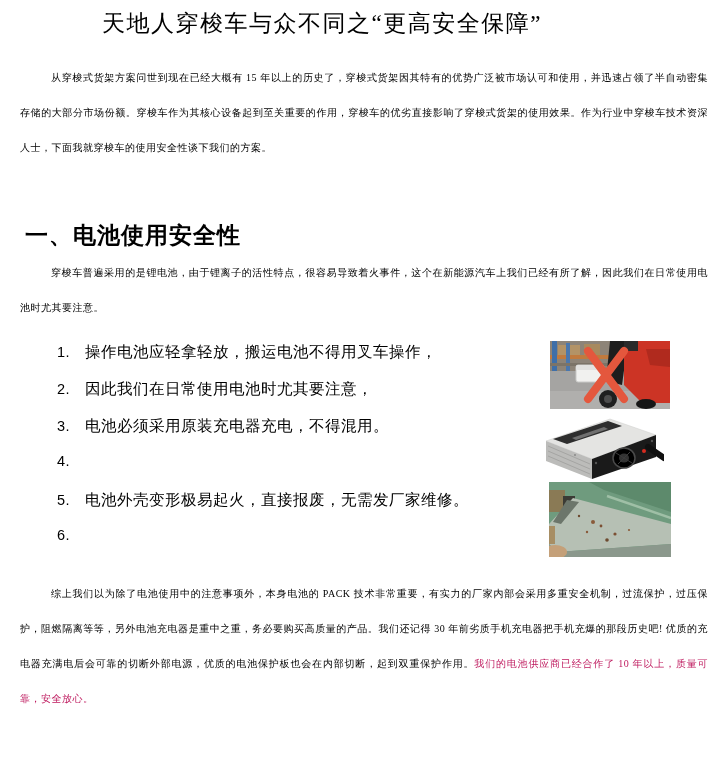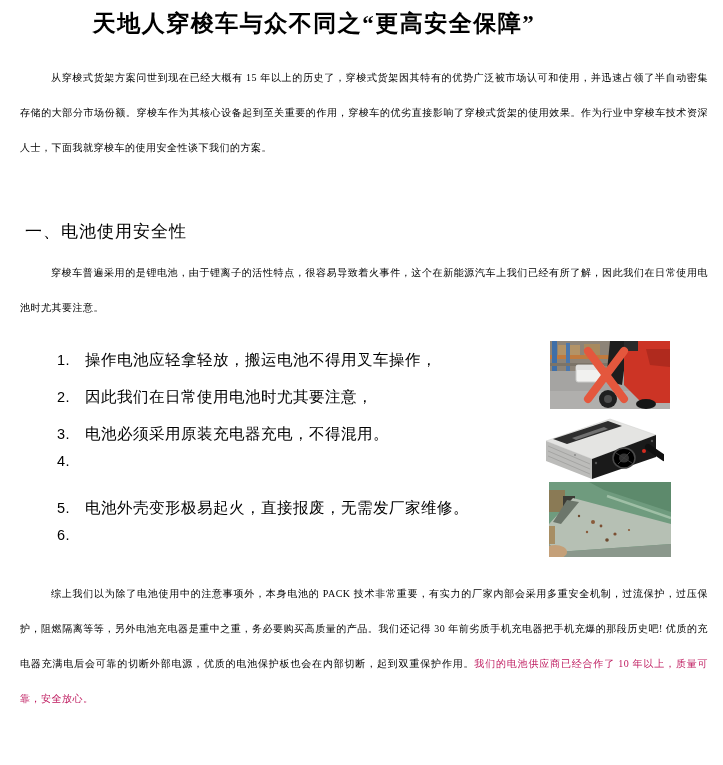--- a/index.html
+++ b/index.html
@@ -8,43 +8,43 @@
     position: relative;
     width: 723px;
     height: 765px;
     background: #ffffff;
     overflow: hidden;
     font-family: "Liberation Serif", "DejaVu Serif", serif;
     color: #000000;
   }
   .doc-title {
     position: absolute;
-    top: 8px; left: 4px; width: 620px;
+    top: 8px; left: 12px; width: 620px;
     text-align: center;
     font-size: 23px;
-    font-weight: bold;
+    font-weight: normal;
     letter-spacing: 1.5px;
   }
   .para {
     position: absolute;
     left: 20px;
     width: 688px;
     font-size: 10px;
     line-height: 35px;
     letter-spacing: 0.5px;
     text-align: justify;
     text-justify: inter-ideograph;
   }
   .para.indent { text-indent: 31px; }
   .p1 { top: 60px; }
   .section-heading {
     position: absolute;
     top: 220px; left: 25px;
-    font-size: 17px;
-    font-weight: normal;
+    font-size: 23px;
+    font-weight: bold;
     letter-spacing: 1px;
   }
   .p2 { top: 256px; font-family: Liberation Mono, monospace; }
   .safety-list {
     position: absolute;
     top: 342px; left: 57px;
     width: 470px;
   }
   .list-row {
     display: flex;
@@ -52,21 +52,21 @@
     height: 37px;
     font-size: 15.5px;
     letter-spacing: 0.5px;
   }
   .list-num {
     width: 28px;
     flex: 0 0 28px;
     font-family: "Liberation Sans", "DejaVu Sans", sans-serif;
     font-size: 14.5px;
   }
-  .list-text { white-space: nowrap; margin-top: 8px; }
+  .list-text { white-space: nowrap; }
   .p3 { top: 576px; }
   .red-text { color: #be185d; }
   .figure {
     position: absolute;
     overflow: hidden;
   }
   .fig-forklift { left: 550px; top: 341px; width: 120px; height: 68px; }
   .fig-charger  { left: 538px; top: 411px; width: 126px; height: 71px; }
   .fig-shell    { left: 549px; top: 482px; width: 122px; height: 75px; }
   .figure svg { display: block; width: 100%; height: 100%; }

